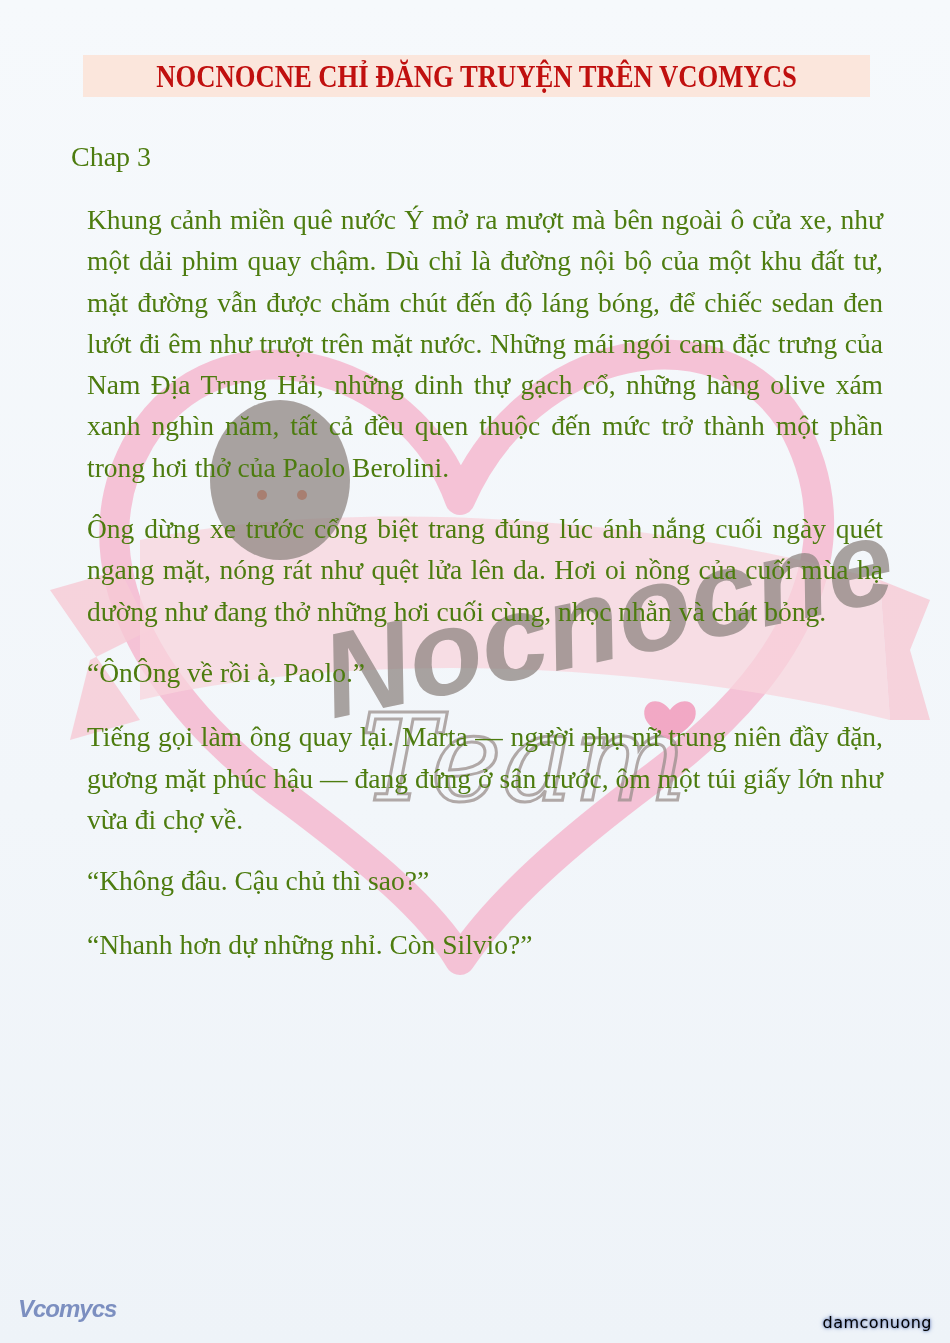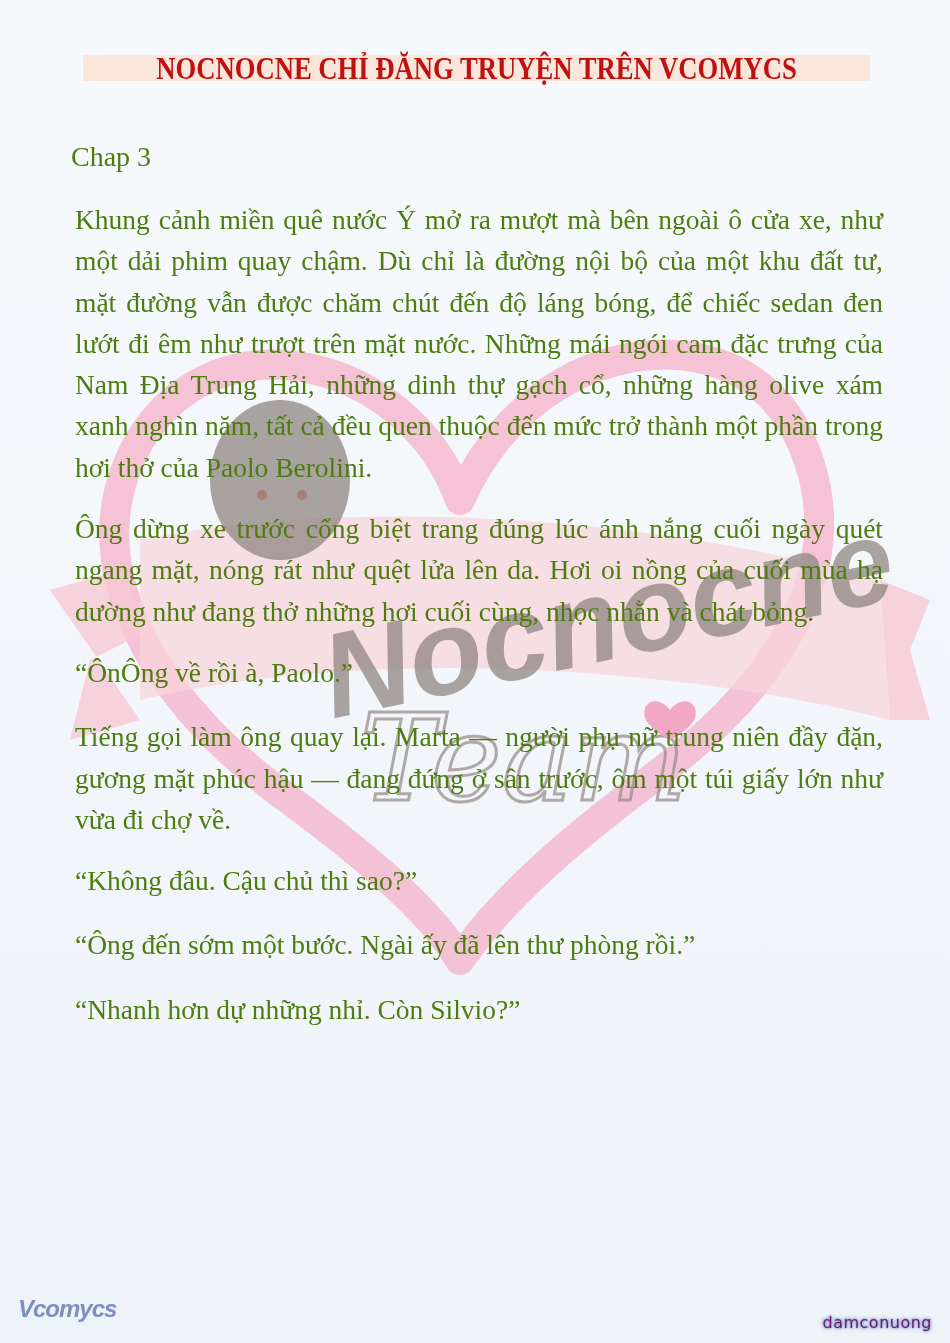--- a/index.html
+++ b/index.html
@@ -28,21 +28,21 @@
       height: 720px;
       pointer-events: none;
       z-index: 1;
     }
     
     .header-banner {
       position: absolute;
       left: 83px;
       top: 55px;
       width: 787px;
-      height: 26px;
+      height: 42px;
       background: #fbe6dc;
       z-index: 2;
       display: flex;
       align-items: center;
       justify-content: center;
     }
     .header-title {
       font-family: "Liberation Serif", "DejaVu Serif", serif;
       font-weight: bold;
       font-size: 31px;
@@ -61,21 +61,21 @@
       color: #4d7c0f;
       font-size: 27.5px;
       line-height: 41.3px;
     }
     .chapter-title {
       margin: 0 0 20px 0;
       font-size: 28px;
       line-height: 44px;
     }
     .para {
-      margin: 0 0 20px 4px;
+      margin: 0 0 20px 16px;
       text-align: justify;
     }
     .para.dialog {
       margin-bottom: 23px;
       text-align: left;
     }
     .footer-logo {
       position: absolute;
       left: 18px;
       top: 1295px;
@@ -87,21 +87,21 @@
       color: #7c8fc0;
       letter-spacing: -1px;
     }
     .footer-credit {
       position: absolute;
       right: 18px;
       top: 1313px;
       z-index: 3;
       font-family: "DejaVu Sans", "Liberation Sans", sans-serif;
       font-size: 16px;
-      color: #701a75;
+      color: #000000;
       text-shadow: 0 0 3px #8fa2cf, 0 0 5px #8fa2cf, 0 0 2px #6f84b8;
       letter-spacing: 0.5px;
     }
   </style>
 </head>
 <body>
 
 <div class="page"></div>
 
 <svg class="watermark" viewBox="0 0 900 720" xmlns="http://www.w3.org/2000/svg">
@@ -126,18 +126,17 @@
   <span class="header-title">NOCNOCNE CHỈ ĐĂNG TRUYỆN TRÊN VCOMYCS</span>
 </div>
 
 <div class="content">
   <div class="chapter-title">Chap 3</div>
   <p class="para">Khung cảnh miền quê nước Ý mở ra mượt mà bên ngoài ô cửa xe, như một dải phim quay chậm. Dù chỉ là đường nội bộ của một khu đất tư, mặt đường vẫn được chăm chút đến độ láng bóng, để chiếc sedan đen lướt đi êm như trượt trên mặt nước. Những mái ngói cam đặc trưng của Nam Địa Trung Hải, những dinh thự gạch cổ, những hàng olive xám xanh nghìn năm, tất cả đều quen thuộc đến mức trở thành một phần trong hơi thở của Paolo Berolini.</p>
   <p class="para">Ông dừng xe trước cổng biệt trang đúng lúc ánh nắng cuối ngày quét ngang mặt, nóng rát như quệt lửa lên da. Hơi oi nồng của cuối mùa hạ dường như đang thở những hơi cuối cùng, nhọc nhằn và chát bỏng.</p>
   <p class="para dialog">“ÔnÔng về rồi à, Paolo.”</p>
   <p class="para">Tiếng gọi làm ông quay lại. Marta — người phụ nữ trung niên đầy đặn, gương mặt phúc hậu — đang đứng ở sân trước, ôm một túi giấy lớn như vừa đi chợ về.</p>
   <p class="para dialog">“Không đâu. Cậu chủ thì sao?”</p>
-  <p class="para dialog">“Ông đến sớm một bước. Ngài ấy đã lên thư phòng rồi.”</p>
   <p class="para dialog">“Nhanh hơn dự những nhỉ. Còn Silvio?”</p>
 </div>
 
 <div class="footer-logo">Vcomycs</div>
 <div class="footer-credit">damconuong</div>
 
 </body></html>

